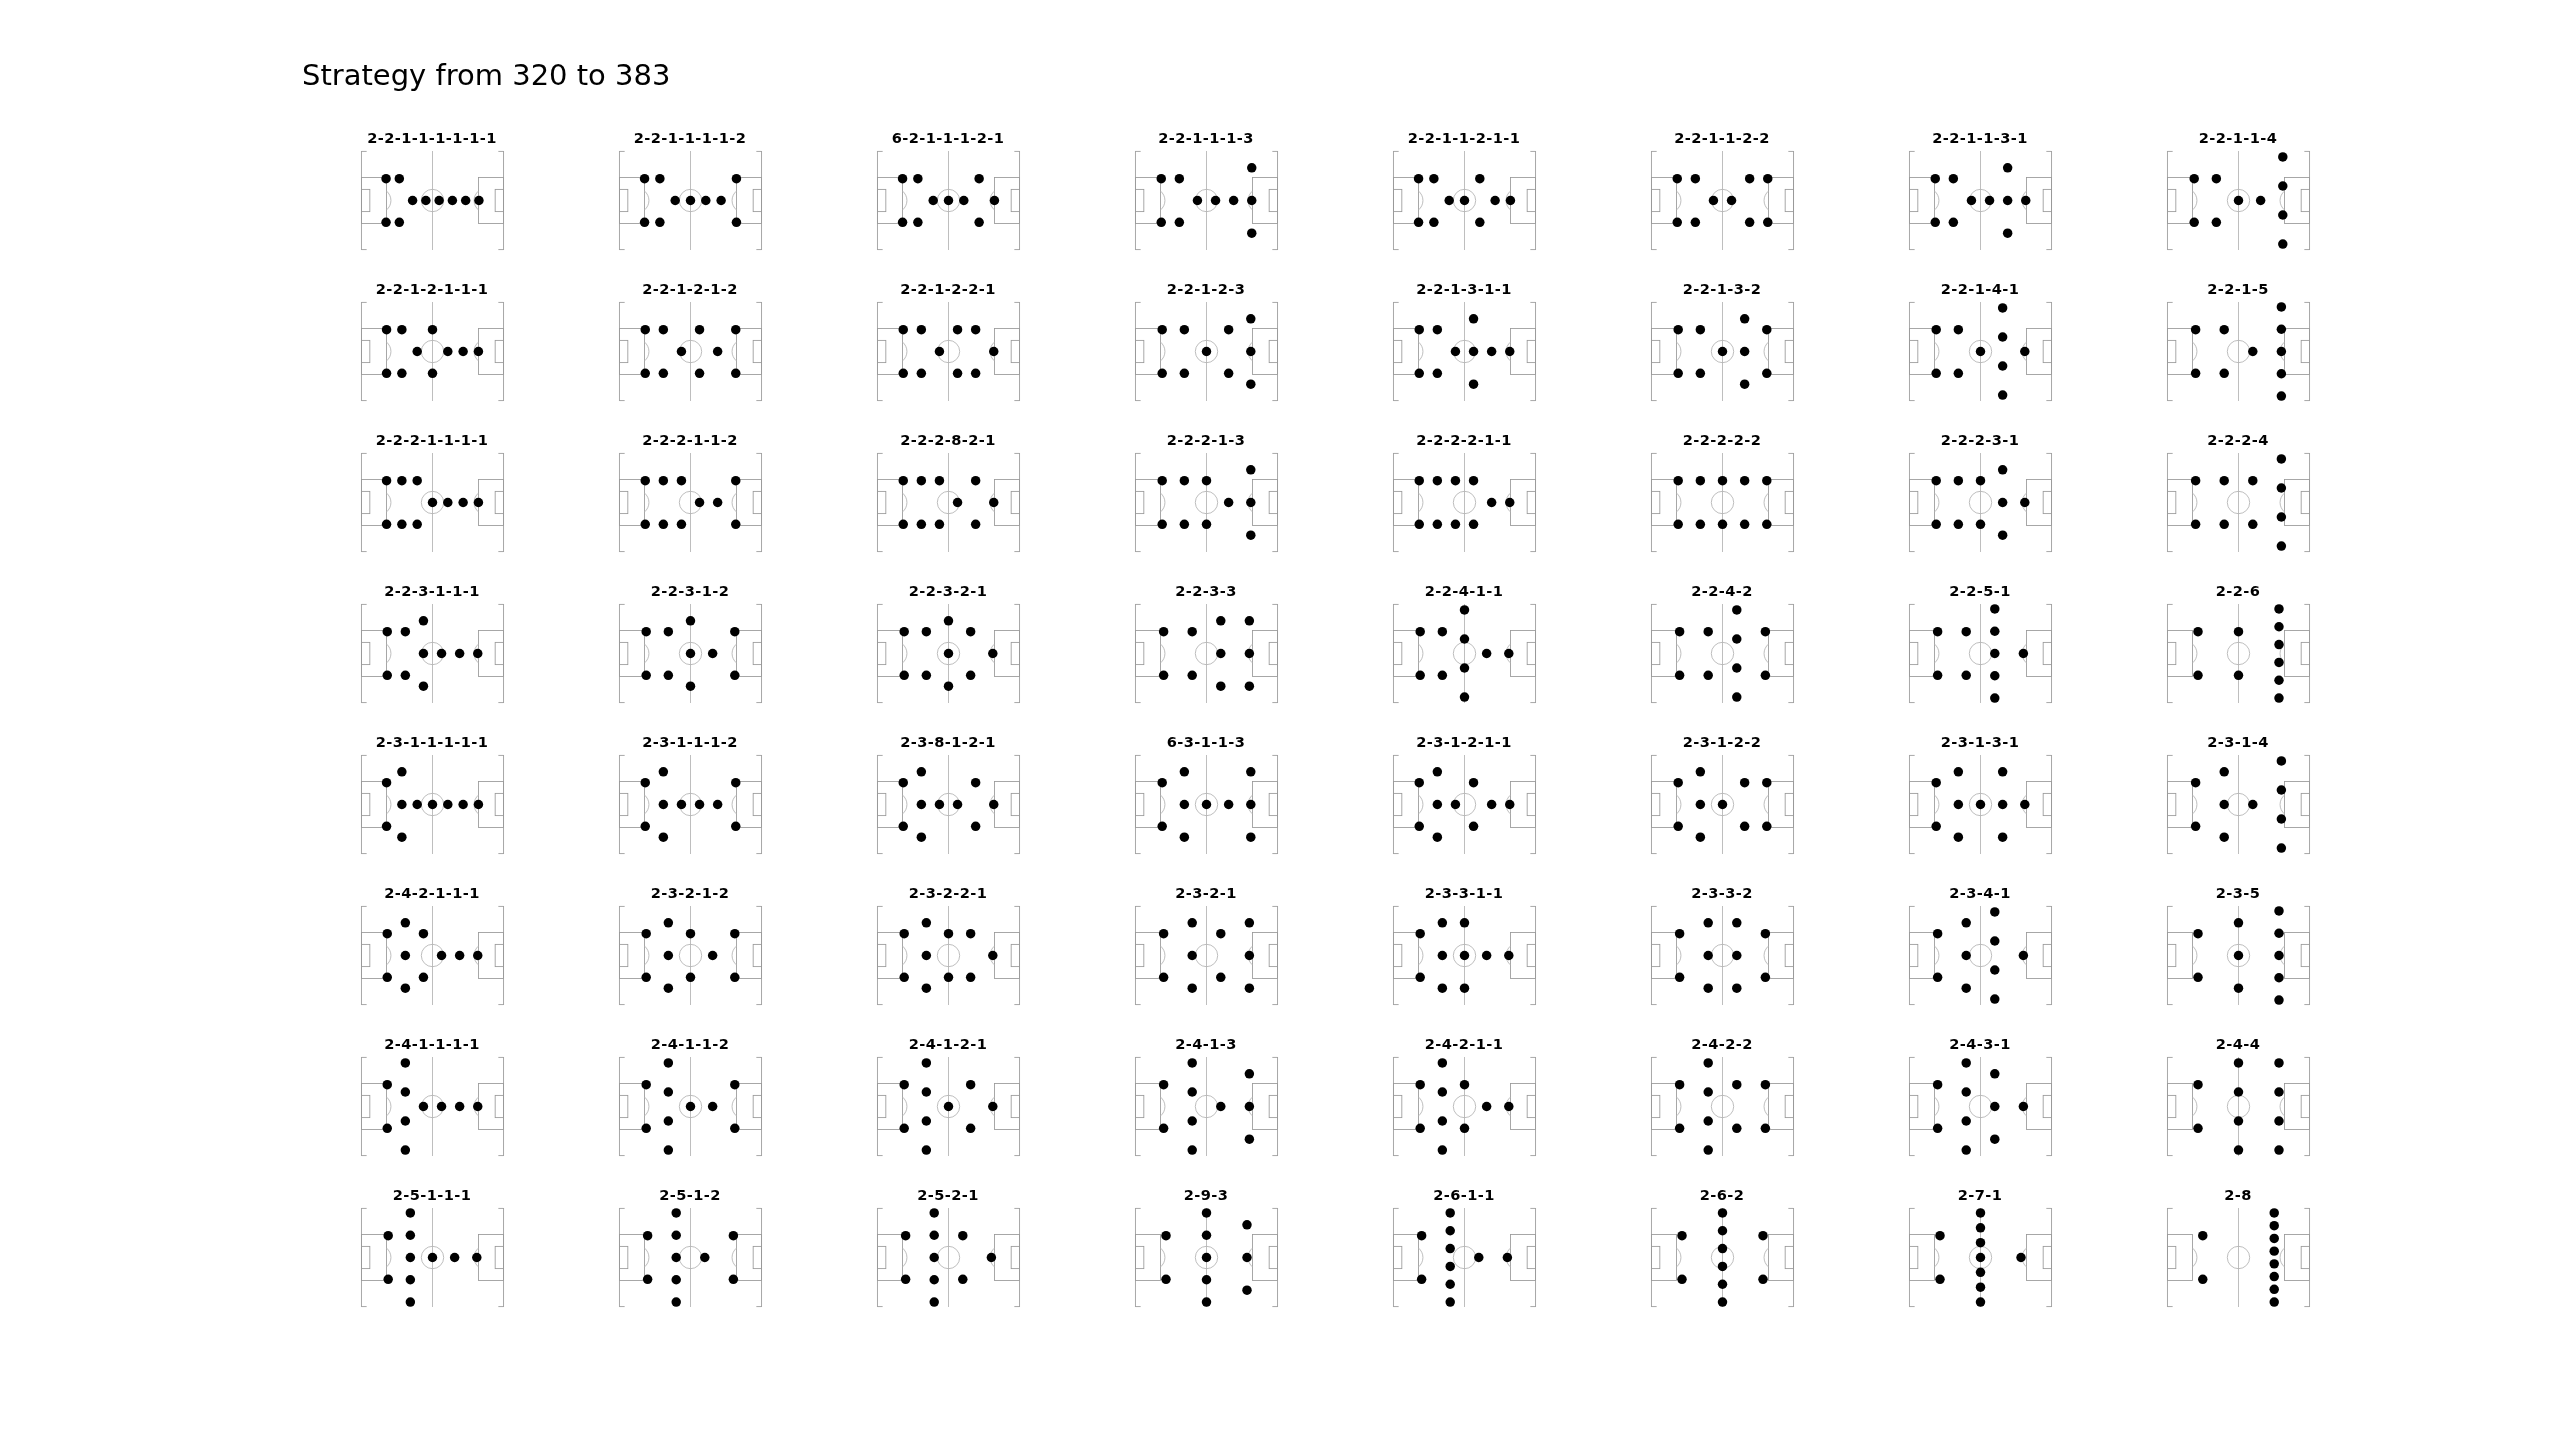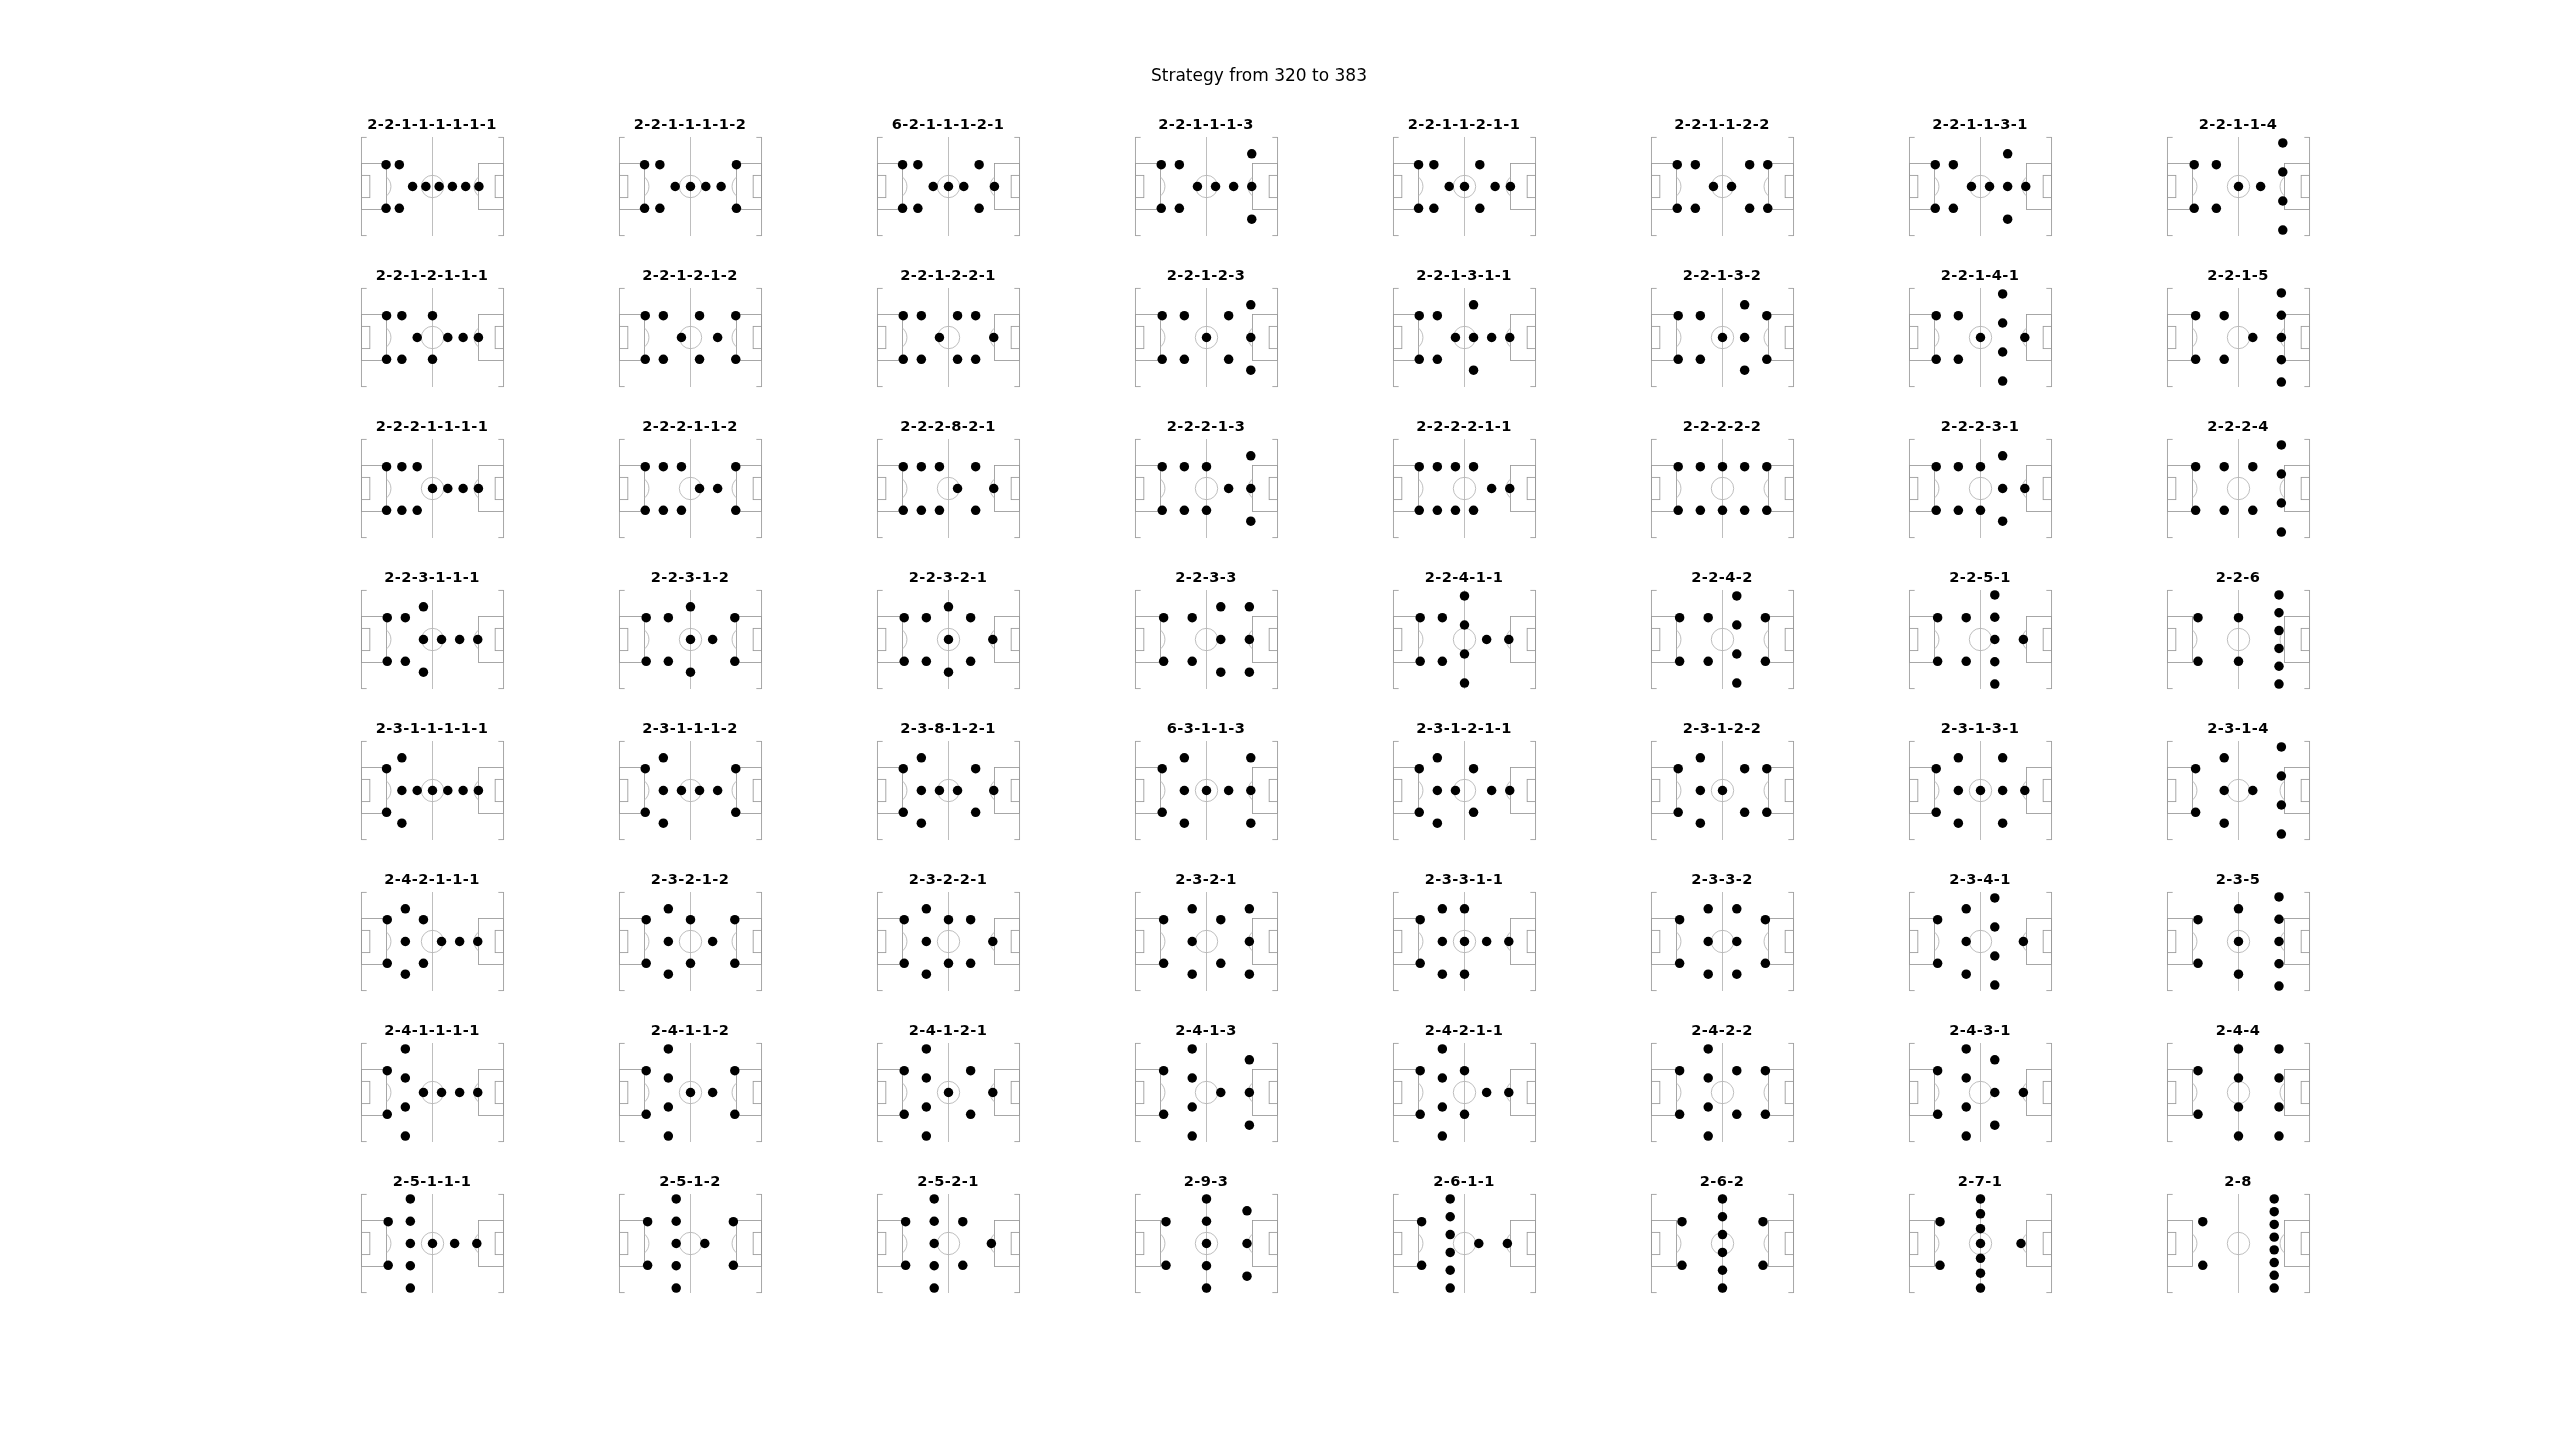--- a/index.html
+++ b/index.html
@@ -10,31 +10,31 @@
   body {
     width: 2576px;
     height: 1450px;
     position: relative;
     overflow: hidden;
     font-family: "DejaVu Sans", "Liberation Sans", sans-serif;
   }
   .figure-title {
     position: absolute;
     top: 62px;
-    left: 286px;
+    left: 302px;
     width: 1946px;
-    text-align: center;
-    font-size: 17px;
+    text-align: left;
+    font-size: 29px;
     line-height: 27.5px;
     color: #000000;
     white-space: nowrap;
   }
   .formation-grid {
     position: absolute;
-    top: 115px;
+    top: 129px;
     left: 303px;
     display: grid;
     grid-template-columns: repeat(8, 258px);
     grid-auto-rows: 151px;
   }
   .formation-cell {
     display: flex;
     flex-direction: column;
     align-items: center;
   }

